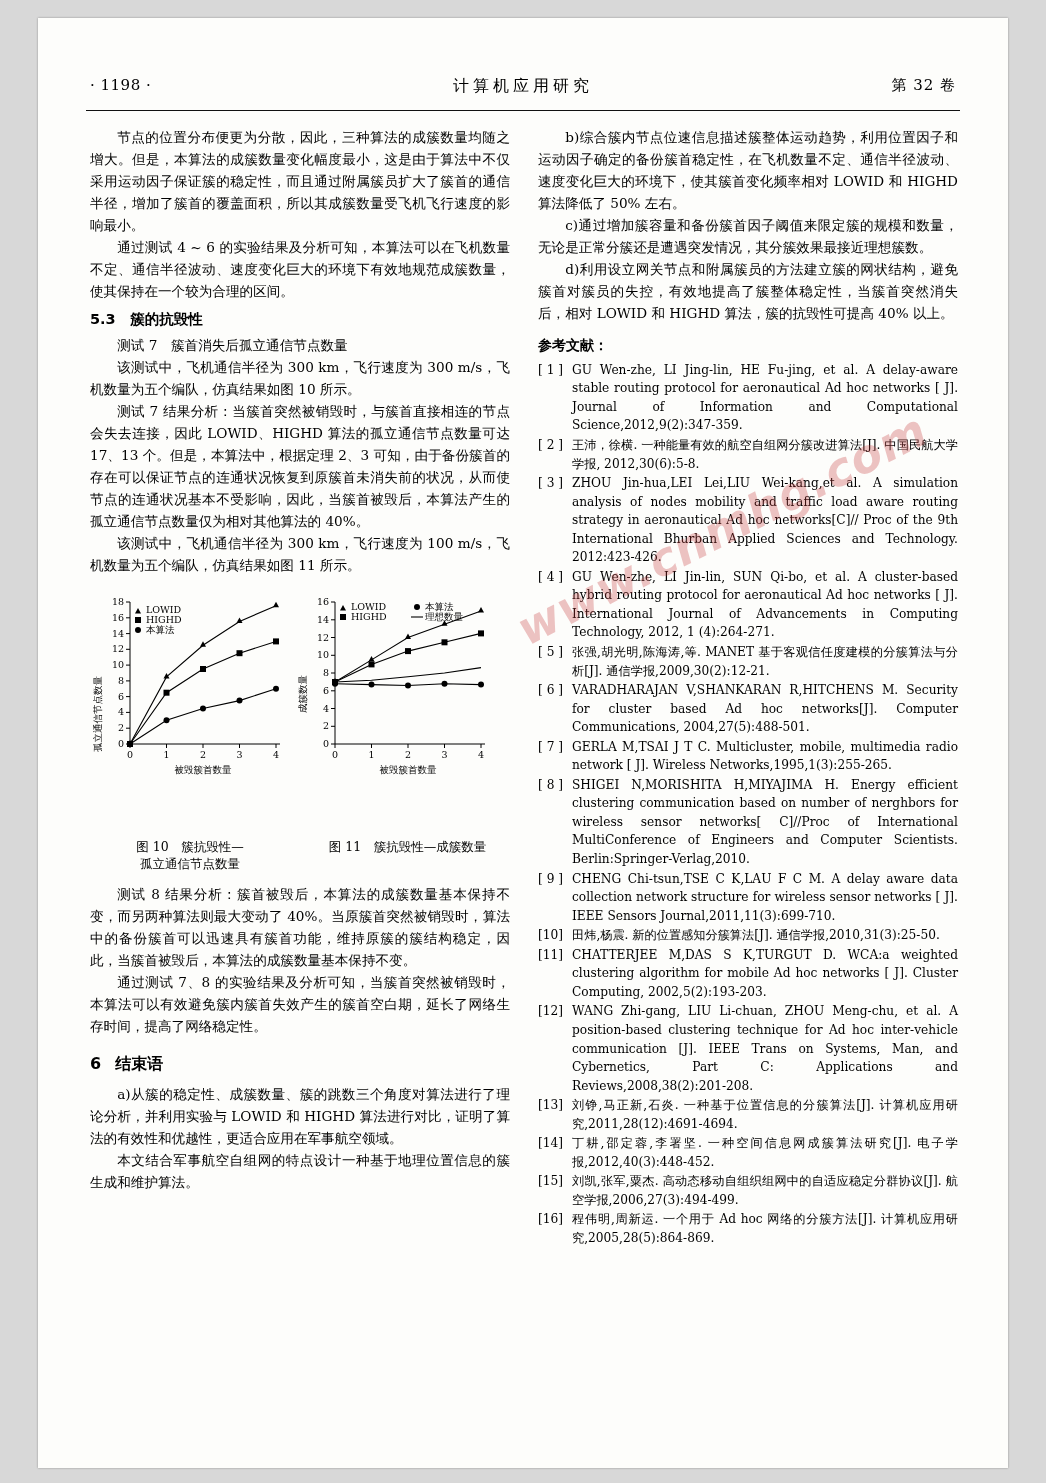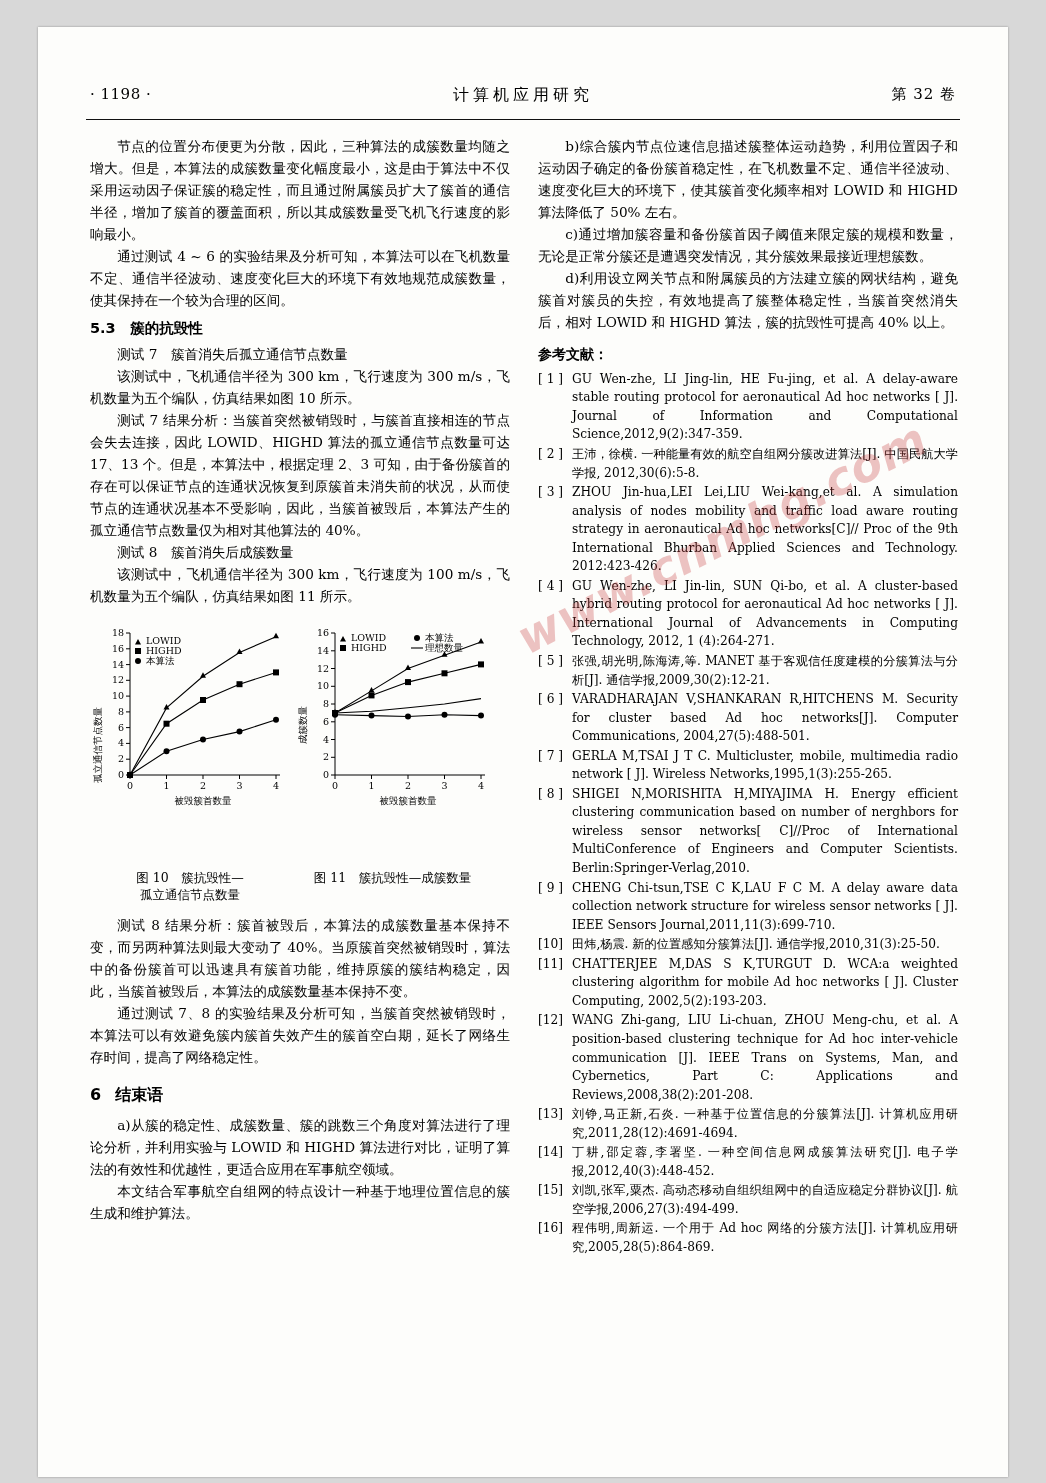--- a/index.html
+++ b/index.html
@@ -3,21 +3,21 @@
 <meta charset="utf-8">
 <style>
   html,body{margin:0;padding:0;}
   body{
     width:1046px;height:1483px;
     background:#d8d8d8;
     font-family:"DejaVu Serif","Liberation Serif",serif;
     -webkit-font-smoothing:antialiased;
   }
   .page{
-    position:absolute;left:38px;top:27px;width:970px;height:1450px;
+    position:absolute;left:38px;top:18px;width:970px;height:1450px;
     background:#fdfdfb;
     box-shadow:0 0 2px rgba(0,0,0,.35);
     overflow:hidden;
   }
   
   .hdr{position:absolute;left:0;top:58px;width:100%;height:30px;}
   .hdr .pg{position:absolute;left:52px;top:0;font-size:15px;letter-spacing:.5px;}
   .hdr .ttl{position:absolute;left:0;top:0;width:100%;text-align:center;font-size:16px;letter-spacing:4px;}
   .hdr .vol{position:absolute;right:52px;top:0;font-size:15px;letter-spacing:1px;}
   .rule{position:absolute;left:48px;top:92px;width:874px;height:1px;background:#111;}
@@ -33,21 +33,21 @@
   
   .ref{display:flex;margin-bottom:1px;font-size:12.2px;line-height:1.52;}
   .ref .no{width:34px;flex:none;text-align:left;}
   .ref .bd{flex:1;text-align:justify;}
   
   .figs{position:relative;height:250px;margin-top:8px;}
   .figbox{position:absolute;top:0;width:200px;}
   .fig1{left:0;}
   .fig2{left:205px;}
   .figcap{text-align:center;font-size:12.5px;line-height:1.4;margin-top:2px;}
-  .figcaprow{display:flex;margin-top:2px;}
+  .figcaprow{display:flex;justify-content:space-between;margin-top:2px;}
   svg{display:block;}
   .axlbl{font-size:9.5px;font-family:"DejaVu Serif","Liberation Serif",serif;}
   
   .wm{
     position:absolute;left:470px;top:590px;
     font-family:"DejaVu Sans","Liberation Sans",sans-serif;
     font-size:46px;font-weight:bold;font-style:italic;
     color:rgba(200,60,60,.30);
     transform:rotate(-27deg);transform-origin:left top;
     pointer-events:none;white-space:nowrap;letter-spacing:1px;
@@ -68,21 +68,20 @@
   <div class="col colL">
     <p>节点的位置分布便更为分散，因此，三种算法的成簇数量均随之增大。但是，本算法的成簇数量变化幅度最小，这是由于算法中不仅采用运动因子保证簇的稳定性，而且通过附属簇员扩大了簇首的通信半径，增加了簇首的覆盖面积，所以其成簇数量受飞机飞行速度的影响最小。</p>
     <p>通过测试 4 ~ 6 的实验结果及分析可知，本算法可以在飞机数量不定、通信半径波动、速度变化巨大的环境下有效地规范成簇数量，使其保持在一个较为合理的区间。</p>
 
     <p class="h3">5.3　簇的抗毁性</p>
 
     <p>测试 7　簇首消失后孤立通信节点数量</p>
     <p>该测试中，飞机通信半径为 300 km，飞行速度为 300 m/s，飞机数量为五个编队，仿真结果如图 10 所示。</p>
     <p>测试 7 结果分析：当簇首突然被销毁时，与簇首直接相连的节点会失去连接，因此 LOWID、HIGHD 算法的孤立通信节点数量可达 17、13 个。但是，本算法中，根据定理 2、3 可知，由于备份簇首的存在可以保证节点的连通状况恢复到原簇首未消失前的状况，从而使节点的连通状况基本不受影响，因此，当簇首被毁后，本算法产生的孤立通信节点数量仅为相对其他算法的 40%。</p>
 
-    <p>测试 8　簇首消失后成簇数量</p>
     <p>该测试中，飞机通信半径为 300 km，飞行速度为 100 m/s，飞机数量为五个编队，仿真结果如图 11 所示。</p>
 
     <div class="figs">
 
       <div class="figbox fig1">
         <svg width="200" height="195" viewBox="0 0 200 195">
 
           <text class="axlbl" x="11" y="130" transform="rotate(-90 11 130)" text-anchor="middle">孤立通信节点数量</text>
 
           <line x1="40" y1="18" x2="40" y2="160" stroke="#000" stroke-width="1"></line>

